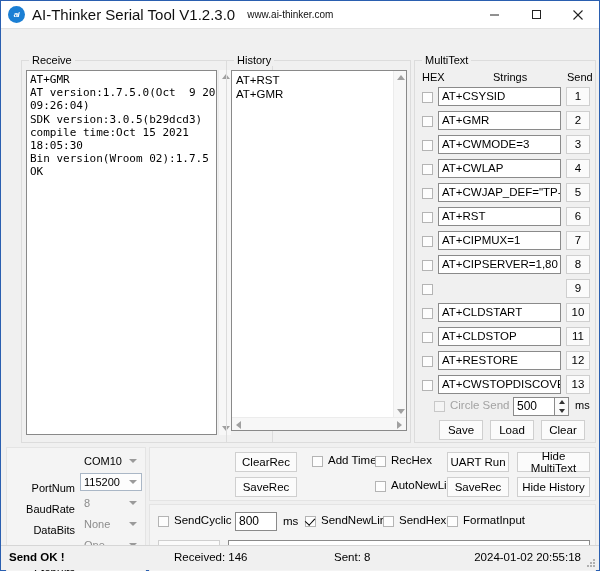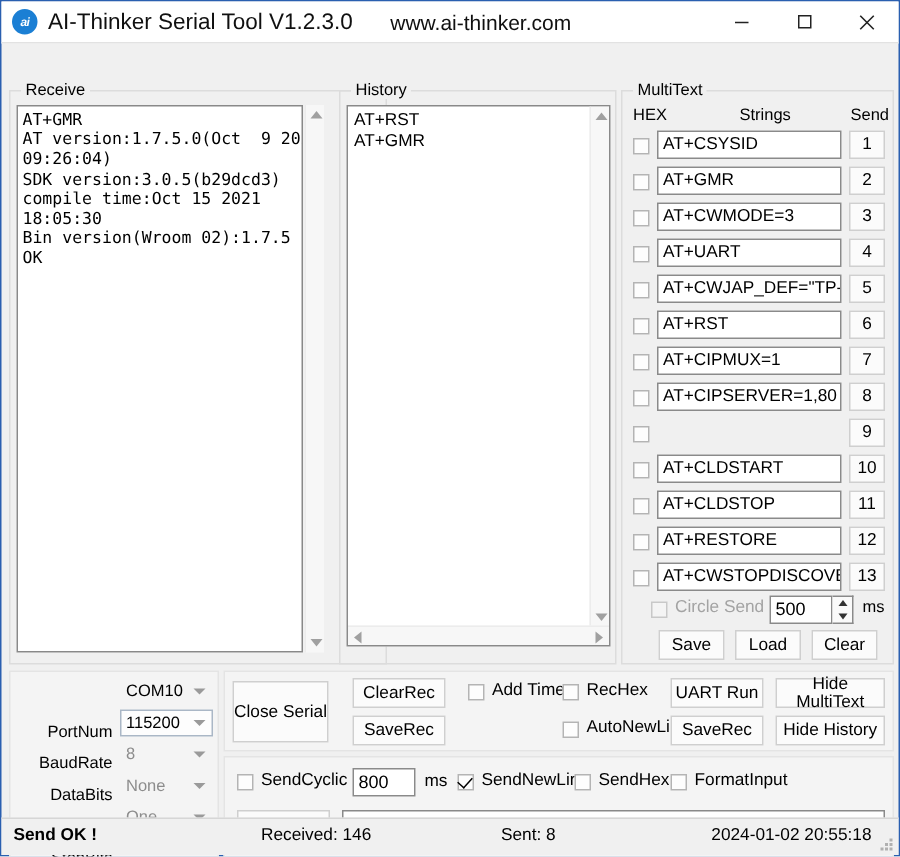--- a/index.html
+++ b/index.html
@@ -27,40 +27,40 @@
   }
   .app-icon{
     width:17px;height:17px;border-radius:50%;
     background:#1b7fd4;margin-left:7px;margin-right:7px;
     flex:0 0 17px;
     display:flex;align-items:center;justify-content:center;
     color:#fff;font-size:8px;font-weight:bold;font-style:italic;
     letter-spacing:-0.5px;
   }
   .title-text{font-size:15px;color:#101010;white-space:nowrap;}
-  .title-url{font-size:14px;color:#101010;margin-left:25px;white-space:nowrap;}
+  .title-url{font-size:10px;color:#101010;margin-left:12px;white-space:nowrap;}
   .win-btns{position:absolute;right:0;top:0;height:27px;display:flex;}
   .win-btn{
     width:42px;height:27px;display:flex;align-items:center;justify-content:center;
     font-size:12px;color:#222;
   }
   .win-btn svg{display:block;}
   
   .body-area{position:relative;flex:1 1 auto;}
   .group{
     position:absolute;
     border:1px solid #dcdcdc;
     box-sizing:border-box;
   }
   .group-title{
     position:absolute;top:-7px;left:7px;background:#f0f0f0;
     padding:0 3px;font-size:11px;color:#000;line-height:12px;
   }
   
-  #receive-group{left:5px;top:31px;width:252px;height:383px;}
+  #receive-group{left:20px;top:31px;width:252px;height:383px;}
   #history-group{left:225px;top:31px;width:185px;height:383px;}
   #multitext-group{left:413px;top:31px;width:182px;height:383px;}
 
   .textbox{
     position:absolute;background:#fff;border:1px solid #898989;
     box-sizing:border-box;overflow:hidden;
   }
   .tb-inner{
     font-family:"DejaVu Sans Mono","Liberation Mono",monospace;
     font-size:11px;line-height:13.2px;
@@ -279,21 +279,21 @@
             <div class="mt-input">AT+GMR</div>
             <div class="mt-btn">2</div>
           </div>
           <div class="mt-row" style="top: 73px;">
             <div class="mt-cb"></div>
             <div class="mt-input">AT+CWMODE=3</div>
             <div class="mt-btn">3</div>
           </div>
           <div class="mt-row" style="top: 97px;">
             <div class="mt-cb"></div>
-            <div class="mt-input">AT+UART</div>
+            <div class="mt-input">AT+CWLAP</div>
             <div class="mt-btn">4</div>
           </div>
           <div class="mt-row" style="top: 121px;">
             <div class="mt-cb"></div>
             <div class="mt-input">AT+CWJAP_DEF="TP-Link</div>
             <div class="mt-btn">5</div>
           </div>
           <div class="mt-row" style="top: 145px;">
             <div class="mt-cb"></div>
             <div class="mt-input">AT+RST</div>
@@ -376,21 +376,20 @@
             <div class="cfg-sel">One<span class="cfg-chev"></span></div>
           </div>
           <div class="cfg-row" style="top: 108px;">
             <div class="cfg-lbl">HandShaking</div>
             <div class="cfg-sel">None<span class="cfg-chev"></span></div>
           </div>
         </div>
     </div>
 
     <div class="panel" id="act-panel">
-      <div class="btn" style="left:5px;top:6px;width:64px;height:41px;">Close Serial</div>
 
       <div class="btn" style="left:85px;top:4px;width:62px;height:20px;">ClearRec</div>
       <div class="btn" style="left:85px;top:29px;width:62px;height:20px;">SaveRec</div>
 
       <div class="cb" style="left:162px;top:8px;"></div>
       <div class="cb-lbl" style="left:178px;top:6px;">Add Time</div>
 
       <div class="cb" style="left:225px;top:8px;"></div>
       <div class="cb-lbl" style="left:241px;top:6px;">RecHex</div>
 

